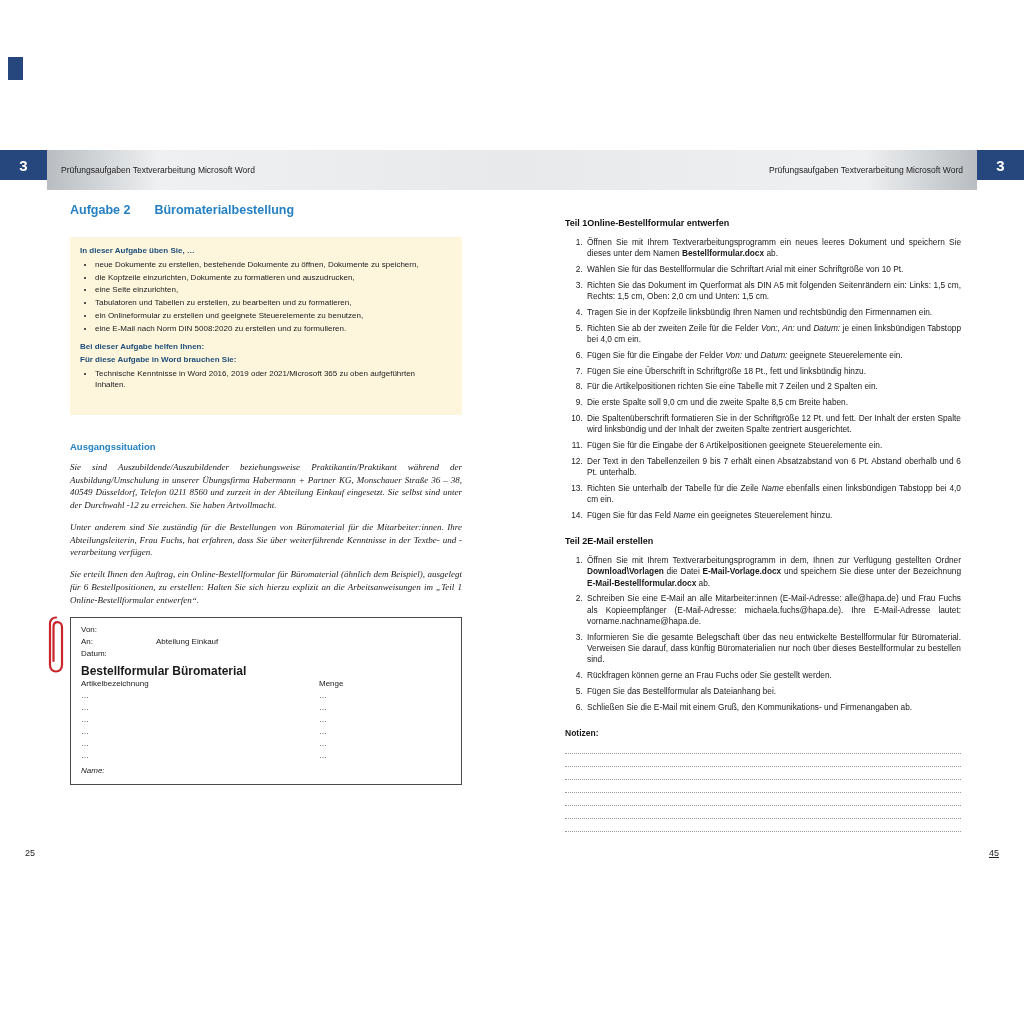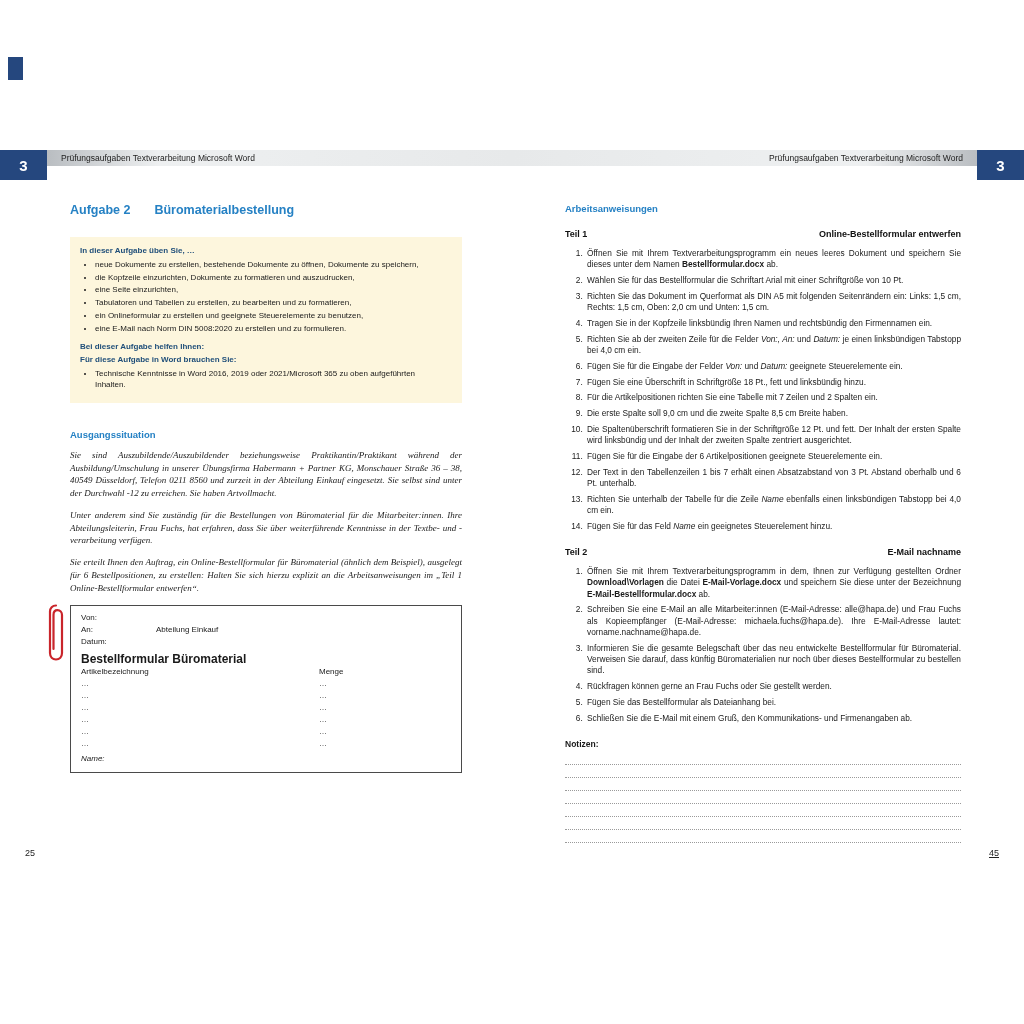--- a/index.html
+++ b/index.html
@@ -13,50 +13,50 @@
 
   
   .band { position:absolute; top:150px; left:0; width:100%; height:30px; }
   .band-num {
     position:absolute; top:0; width:47px; height:30px; background:var(--navy,#25477e);
     color:#fff; font-weight:bold; font-size:15px;
     display:flex; align-items:center; justify-content:center;
   }
   .band-num.l { left:0; } .band-num.r { right:0; }
   .band-bar {
-    position:absolute; left:47px; right:47px; top:0; height:16px;
+    position:absolute; left:47px; right:47px; top:0; height:40px;
     background:linear-gradient(to right,#b9bdc1 0%,#eef0f1 12%,#e7e9ea 50%,#eef0f1 88%,#b9bdc1 100%);
   }
   .band-title { position:absolute; top:50%; transform:translateY(-50%); font-size:8.5px; color:#222; white-space:nowrap; }
   .band-title.l { left:14px; } .band-title.r { right:14px; }
 
   
   .page-left { position:absolute; left:70px; top:203px; width:392px; }
   .task-title { display:flex; gap:24px; margin:0 0 20px 0; font-size:12.5px; font-weight:bold; color:var(--blue,#2581c4); }
   .info-box { background:var(--cream,#fdf6dd); padding:9px 24px 8px 10px; font-size:8px; line-height:1.35; }
   .ib-head { margin:0 0 3px 0; font-weight:bold; color:var(--headnavy,#1f4e79); }
   .info-box ul { margin:0 0 7px 0; padding-left:15px; list-style:disc; }
-  .info-box ul:last-child { margin-bottom:4px; }
+  .info-box ul:last-child { margin-bottom:16px; }
   .info-box li { margin-bottom:2px; }
   .sec-title { margin:26px 0 9px 0; font-size:9.5px; font-weight:bold; color:var(--blue,#2581c4); }
   .situ { font-family:"Liberation Serif", serif; font-style:italic; font-size:9px; line-height:1.42; margin:0 0 9px 0; text-align:justify; color:#222; }
   .form-wrap { position:relative; margin-top:11px; }
   .paperclip { position:absolute; left:-23px; top:-3px; }
   .form-box { border:1px solid #4a4a4a; background:#fff; padding:7px 10px 6px 10px; font-size:8px; }
   .f-line { position:relative; height:12px; }
   .f-val { position:absolute; left:75px; top:0; }
   .f-title { font-weight:bold; font-size:12px; height:15px; margin-top:3px; }
   .cols .c2 { position:absolute; left:238px; top:0; }
   .f-name { margin-top:3px;font-style:italic; }
   .closing { margin-top:14px; }
 
   
   .page-right { position:absolute; left:565px; top:203px; width:396px; }
   .sec-title.first { margin-top:0; }
-  .part-title { display:flex; gap:20px; font-size:9px; font-weight:bold; margin:15px 0 9px 0; color:#111;justify-content:space-between; }
+  .part-title { display:flex; gap:0; font-size:9px; font-weight:bold; margin:15px 0 9px 0; color:#111; }
   .num-list { margin:0; padding-left:20px; font-size:8.3px; line-height:1.36; text-align:justify; }
   .num-list li { margin-bottom:4.5px; padding-left:2px; }
   .notes-label { font-weight:bold; font-size:8.5px; margin:15px 0 3px 0; }
   .note-line { border-bottom:1px dotted #9a9a9a; height:13px; }
 
   .pagenum { position:absolute; top:848px; font-size:9px; color:#222; }
   .pagenum.l { left:25px; } .pagenum.r { right:25px;text-decoration:underline; }
 </style>
 </head>
 <body>
@@ -151,46 +151,45 @@
         <div class="f-line f-name">
           <span>Name:</span>
         </div>
       </div>
     </div>
 
   </main>
 
   <main class="page-right">
 
-    <h2 class="sec-title first">Arbeitsanweisungen</h2>
 
     <h3 class="part-title">
       <span>Teil 1</span>
       <span>Online-Bestellformular entwerfen</span>
     </h3>
     <ol class="num-list">
       <li>Öffnen Sie mit Ihrem Textverarbeitungsprogramm ein neues leeres Dokument und speichern Sie dieses unter dem Namen <b>Bestellformular.docx</b> ab.</li>
       <li>Wählen Sie für das Bestellformular die Schriftart Arial mit einer Schriftgröße von 10 Pt.</li>
       <li>Richten Sie das Dokument im Querformat als DIN A5 mit folgenden Seitenrändern ein: Links: 1,5 cm, Rechts: 1,5 cm, Oben: 2,0 cm und Unten: 1,5 cm.</li>
       <li>Tragen Sie in der Kopfzeile linksbündig Ihren Namen und rechtsbündig den Firmennamen ein.</li>
       <li>Richten Sie ab der zweiten Zeile für die Felder <i>Von:, An:</i> und <i>Datum:</i> je einen linksbündigen Tabstopp bei 4,0 cm ein.</li>
       <li>Fügen Sie für die Eingabe der Felder <i>Von:</i> und <i>Datum:</i> geeignete Steuerelemente ein.</li>
       <li>Fügen Sie eine Überschrift in Schriftgröße 18 Pt., fett und linksbündig hinzu.</li>
       <li>Für die Artikelpositionen richten Sie eine Tabelle mit 7 Zeilen und 2 Spalten ein.</li>
       <li>Die erste Spalte soll 9,0 cm und die zweite Spalte 8,5 cm Breite haben.</li>
       <li>Die Spaltenüberschrift formatieren Sie in der Schriftgröße 12 Pt. und fett. Der Inhalt der ersten Spalte wird linksbündig und der Inhalt der zweiten Spalte zentriert ausgerichtet.</li>
       <li>Fügen Sie für die Eingabe der 6 Artikelpositionen geeignete Steuerelemente ein.</li>
-      <li>Der Text in den Tabellenzeilen 1 bis 7 erhält einen Absatzabstand von 3 Pt. Abstand oberhalb und 6 Pt. unterhalb.</li>
+      <li>Der Text in den Tabellenzeilen 9 bis 7 erhält einen Absatzabstand von 6 Pt. Abstand oberhalb und 6 Pt. unterhalb.</li>
       <li>Richten Sie unterhalb der Tabelle für die Zeile <i>Name</i> ebenfalls einen linksbündigen Tabstopp bei 4,0 cm ein.</li>
       <li>Fügen Sie für das Feld <i>Name</i> ein geeignetes Steuerelement hinzu.</li>
     </ol>
 
     <h3 class="part-title">
       <span>Teil 2</span>
-      <span>E-Mail nachname</span>
+      <span>E-Mail erstellen</span>
     </h3>
     <ol class="num-list">
       <li>Öffnen Sie mit Ihrem Textverarbeitungsprogramm in dem, Ihnen zur Verfügung gestellten Ordner <b>Download\Vorlagen</b> die Datei <b>E-Mail-Vorlage.docx</b> und speichern Sie diese unter der Bezeichnung <b>E-Mail-Bestellformular.docx</b> ab.</li>
       <li>Schreiben Sie eine E-Mail an alle Mitarbeiter:innen (E-Mail-Adresse: alle@hapa.de) und Frau Fuchs als Kopieempfänger (E-Mail-Adresse: michaela.fuchs@hapa.de). Ihre E-Mail-Adresse lautet: vorname.nachname@hapa.de.</li>
       <li>Informieren Sie die gesamte Belegschaft über das neu entwickelte Bestellformular für Büromaterial. Verweisen Sie darauf, dass künftig Büromaterialien nur noch über dieses Bestellformular zu bestellen sind.</li>
       <li>Rückfragen können gerne an Frau Fuchs oder Sie gestellt werden.</li>
       <li>Fügen Sie das Bestellformular als Dateianhang bei.</li>
       <li>Schließen Sie die E-Mail mit einem Gruß, den Kommunikations- und Firmenangaben ab.</li>
     </ol>
 

